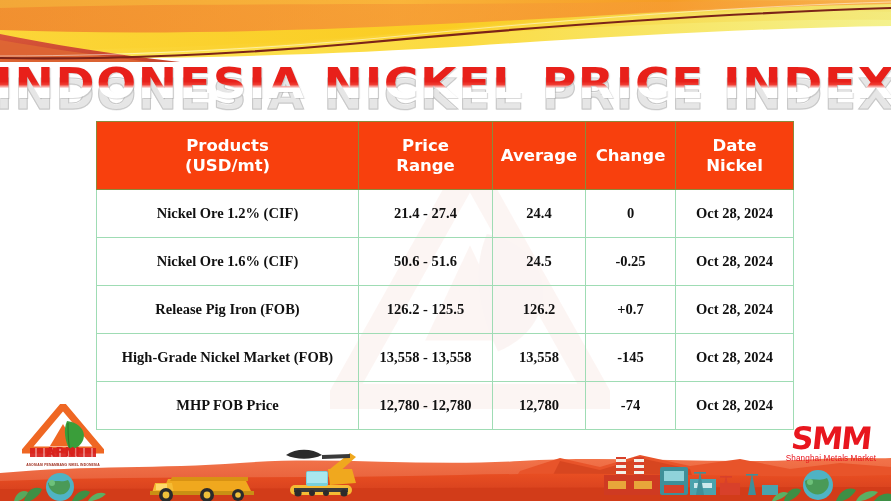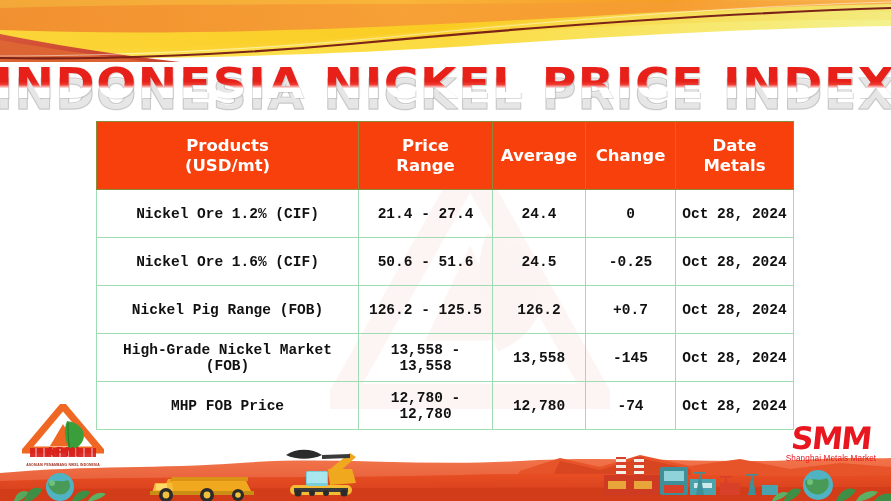--- a/index.html
+++ b/index.html
@@ -108,21 +108,21 @@
     font-family: "DejaVu Sans", sans-serif;
     font-weight: bold;
     font-size: 16.5px;
     line-height: 1.18;
     height: 68px;
     border-color: #8a8a3a;
     padding: 4px 2px;
   }
   table.price-table tbody td {
     height: 48px;
-    font-family: Liberation Mono, monospace;
+    font-family: Liberation Serif, serif;
     font-weight: bold;
     font-size: 14.5px;
     color: #111111;
     background: transparent;
     padding: 2px 4px;
   }
   .c-product { width: 262px; }
   .c-range   { width: 134px; }
   .c-avg     { width: 93px; }
   .c-change  { width: 90px; }
@@ -276,41 +276,41 @@
             <span>(USD/mt)</span>
           </th>
           <th>
             <span>Price</span><br>
             <span>Range</span>
           </th>
           <th>Average</th>
           <th>Change</th>
           <th>
             <span>Date</span><br>
-            <span>Metals</span>
+            <span>Nickel</span>
           </th>
         </tr>
       </thead>
       <tbody>
         <tr>
           <td class="prod-cell v-black">Nickel Ore 1.2% (CIF)</td>
           <td class="v-black">21.4 - 27.4</td>
           <td class="v-black">24.4</td>
           <td class="v-black">0</td>
           <td class="v-black">Oct 28, 2024</td>
         </tr>
         <tr>
           <td class="prod-cell v-black">Nickel Ore 1.6% (CIF)</td>
           <td class="v-red">50.6 - 51.6</td>
           <td class="v-red">24.5</td>
           <td class="v-red">-0.25</td>
           <td class="v-black">Oct 28, 2024</td>
         </tr>
         <tr>
-          <td class="prod-cell v-black">Nickel Pig Range (FOB)</td>
+          <td class="prod-cell v-black">Release Pig Iron (FOB)</td>
           <td class="v-green">126.2 - 125.5</td>
           <td class="v-green">126.2</td>
           <td class="v-green">+0.7</td>
           <td class="v-black">Oct 28, 2024</td>
         </tr>
         <tr>
           <td class="prod-cell v-black">High-Grade Nickel Market (FOB)</td>
           <td class="v-red">13,558 - 13,558</td>
           <td class="v-red">13,558</td>
           <td class="v-red">-145</td>

